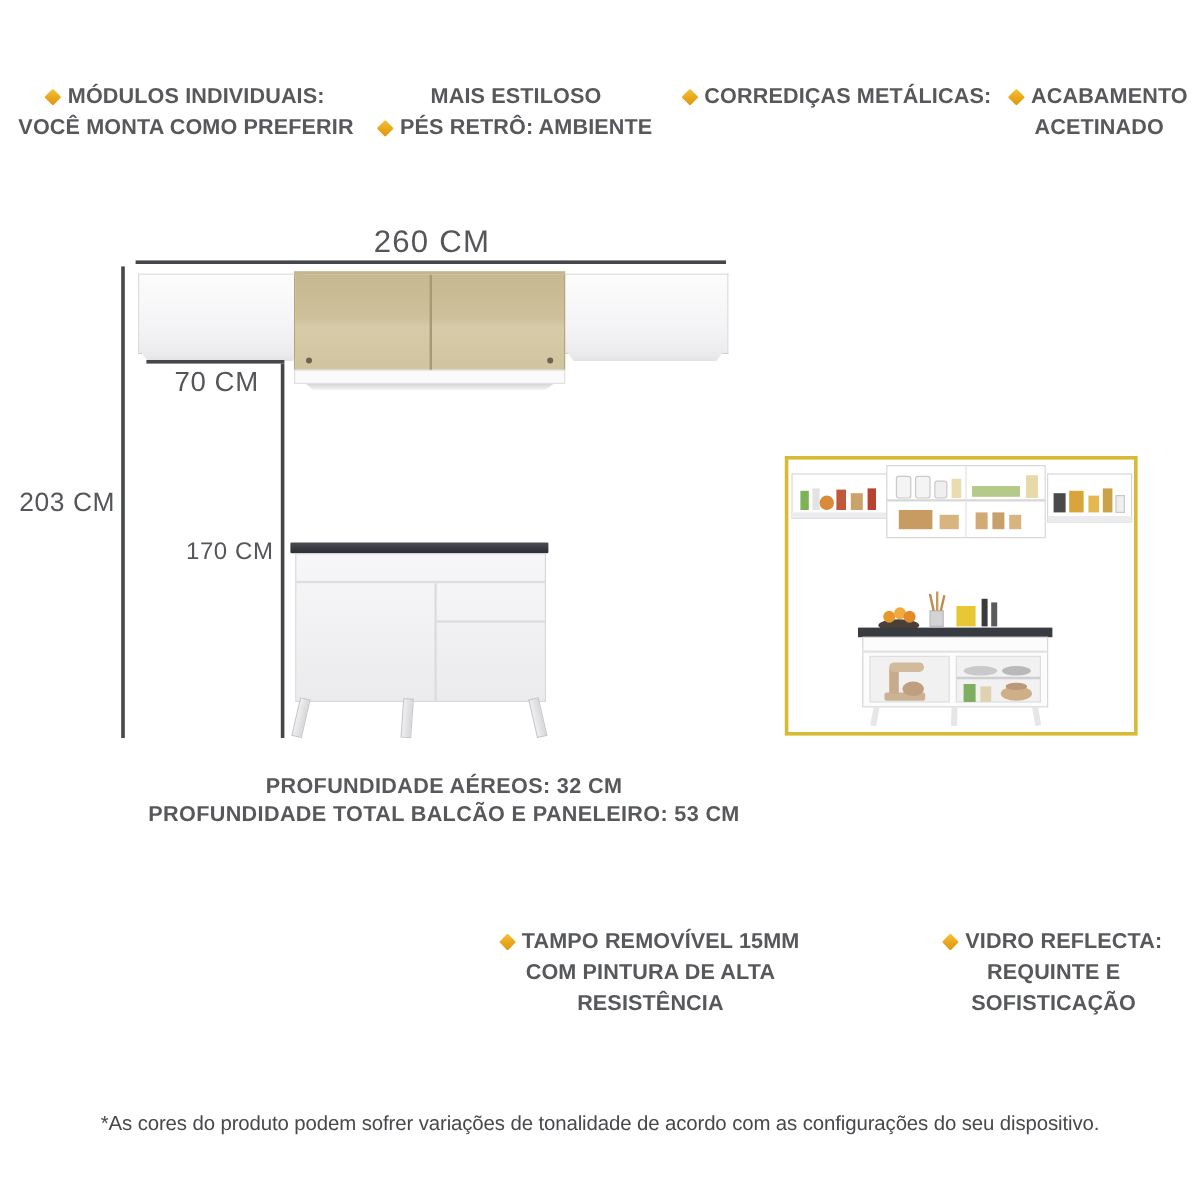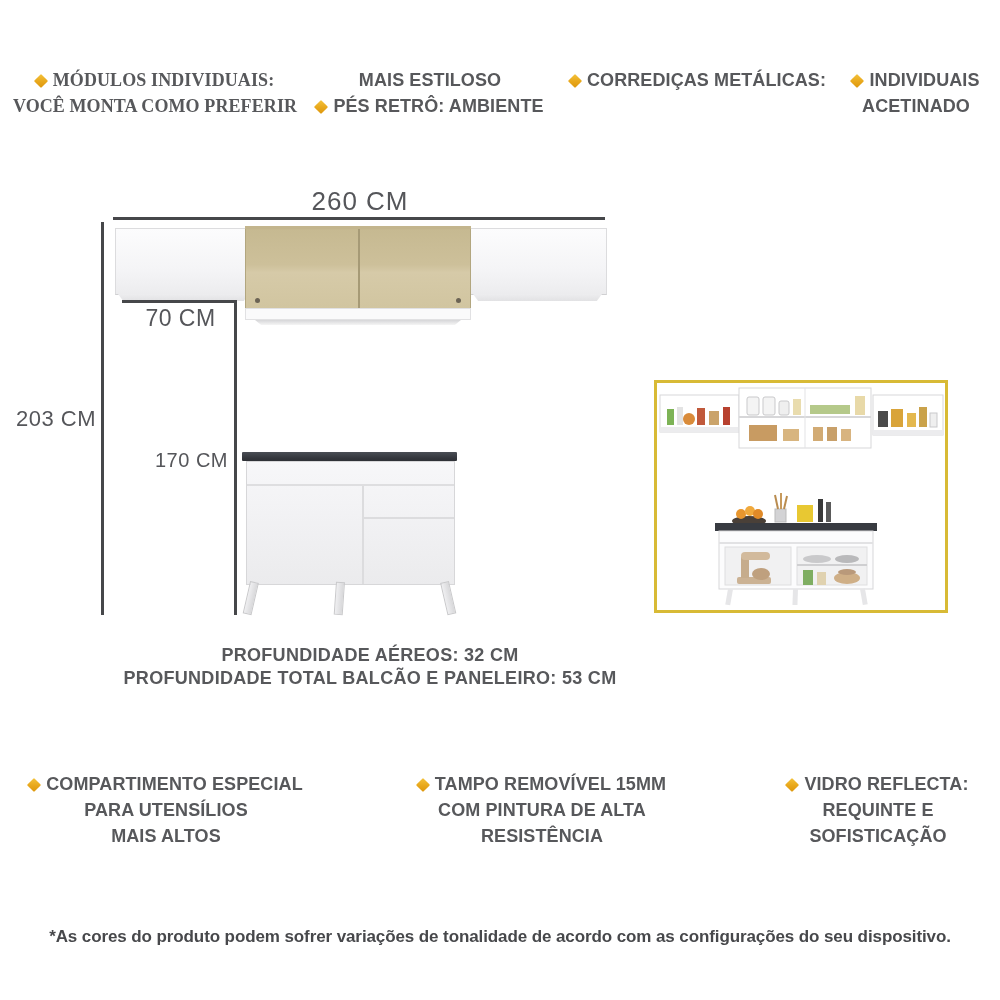--- a/index.html
+++ b/index.html
@@ -39,40 +39,40 @@
   .basedrawerline{position:absolute;left:117px;right:0;top:55px;height:2px;background:#dcdcde;}
   .leg{position:absolute;top:582px;width:7px;height:31px;border:1px solid #c9c9cb;
     background:linear-gradient(90deg,#efeff1,#d8d8da);transform-origin:top center;}
   
   .inset{position:absolute;left:654px;top:380px;width:294px;height:233px;box-sizing:border-box;
     border:3px solid #D8BA35;background:#fff;}
   
   .depth{position:absolute;left:70px;top:644px;width:600px;text-align:center;
     font-size:18px;line-height:23px;color:#57585B;letter-spacing:.3px;font-weight:700;}
   .disclaimer{position:absolute;left:0;top:927px;width:1000px;text-align:center;
-    font-size:17px;font-weight:bold;color:#47484B;letter-spacing:-.1px;}
+    font-size:17px;font-weight:normal;color:#47484B;letter-spacing:-.1px;}
 </style>
 </head>
 <body>
 
 <div id="stage">
 
-  <div class="feat" style="left:5px;top:67px;width:300px;font-family:Liberation Serif, serif;">
+  <div class="feat" style="left:5px;top:67px;width:300px;">
     <div><span class="diamond"></span><span>MÓDULOS INDIVIDUAIS:</span></div>
     <div>VOCÊ MONTA COMO PREFERIR</div>
   </div>
   <div class="feat" style="left:305px;top:67px;width:250px;">
     <div>MAIS ESTILOSO</div>
     <div><span class="diamond"></span><span>PÉS RETRÔ: AMBIENTE</span></div>
   </div>
   <div class="feat" style="left:548px;top:67px;width:300px;">
     <div><span class="diamond"></span><span>CORREDIÇAS METÁLICAS:</span></div>
   </div>
   <div class="feat" style="left:766px;top:67px;width:300px;">
-    <div><span class="diamond"></span><span>INDIVIDUAIS</span></div>
+    <div><span class="diamond"></span><span>ACABAMENTO</span></div>
     <div>ACETINADO</div>
   </div>
 
   <div class="dimlabel" style="left:260px;top:186px;width:200px;text-align:center;font-size:26px;letter-spacing:1px;">260 CM</div>
   <div class="dimline" style="left:113px;top:217px;width:492px;height:3px;"></div>
   <div class="dimline" style="left:101px;top:222px;width:3px;height:393px;"></div>
   <div class="dimlabel" style="left:0px;top:406px;width:96px;text-align:right;font-size:22px;letter-spacing:.5px;">203 CM</div>
 
   <div class="wallcab" style="left:115px;width:137px;"></div>
   <div class="wallbevel" style="left:118px;width:131px;"></div>
@@ -174,25 +174,20 @@
         <rect x="203" y="206" width="5" height="16" fill="#e6e6e8" transform="rotate(-10 205 206)"></rect>
       </g>
     </svg>
   </div>
 
   <div class="depth">
     <div>PROFUNDIDADE AÉREOS: 32 CM</div>
     <div>PROFUNDIDADE TOTAL BALCÃO E PANELEIRO: 53 CM</div>
   </div>
 
-  <div class="feat" style="left:16px;top:771px;width:300px;">
-    <div><span class="diamond"></span><span>COMPARTIMENTO ESPECIAL</span></div>
-    <div>PARA UTENSÍLIOS</div>
-    <div>MAIS ALTOS</div>
-  </div>
   <div class="feat" style="left:392px;top:771px;width:300px;">
     <div><span class="diamond"></span><span>TAMPO REMOVÍVEL 15MM</span></div>
     <div>COM PINTURA DE ALTA</div>
     <div>RESISTÊNCIA</div>
   </div>
   <div class="feat" style="left:728px;top:771px;width:300px;">
     <div><span class="diamond"></span><span>VIDRO REFLECTA:</span></div>
     <div>REQUINTE E</div>
     <div>SOFISTICAÇÃO</div>
   </div>

